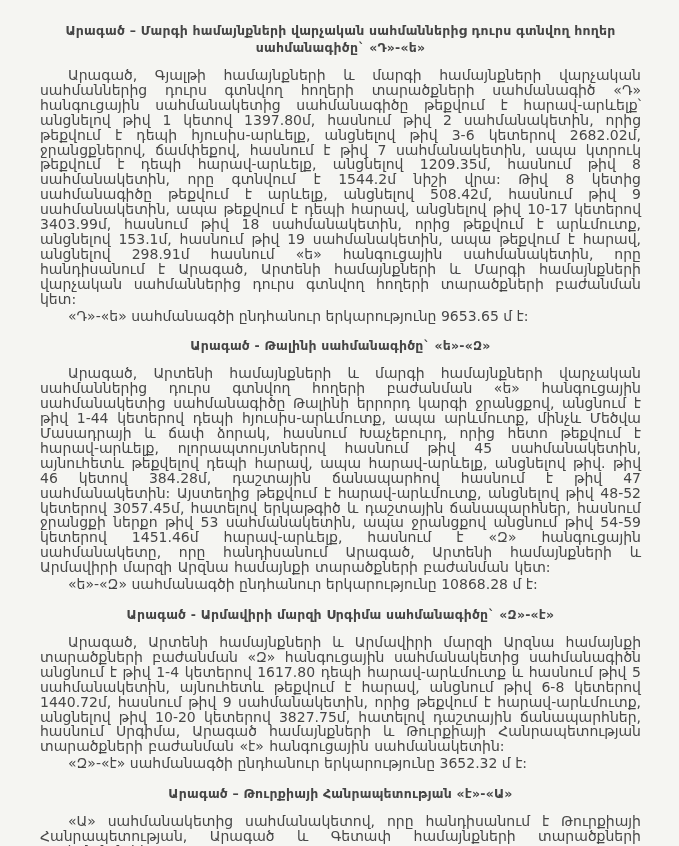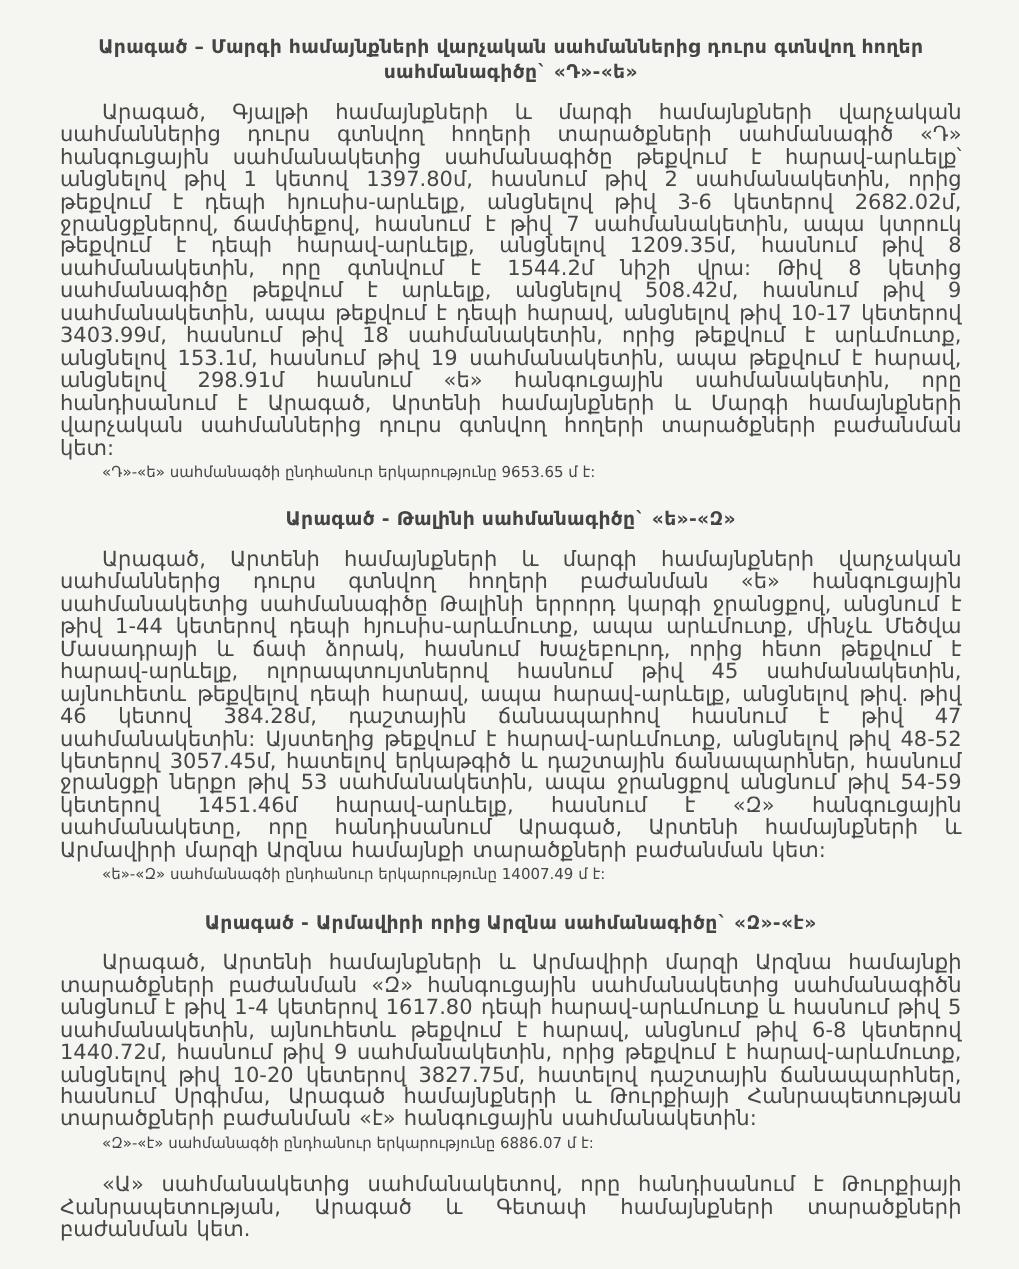--- a/index.html
+++ b/index.html
@@ -34,46 +34,47 @@
   }
   .body-par {
     font-size: 14px;
     line-height: 14.9px;
     text-align: justify;
     text-indent: 28px;
     margin: 0 0 2px 0;
     word-spacing: 1px;
   }
   .length-line {
-    font-size: 10px;
+    font-size: 14px;
     line-height: 14.9px;
     text-indent: 28px;
     margin: 1px 0 0 0;
   }
 </style>
 </head>
 <body>
 
 <div class="page">
 
   <div class="section">
     <div class="section-title">Արագած – Մարգի համայնքների վարչական սահմաններից դուրս գտնվող հողեր սահմանագիծը` «Դ»-«ե»</div>
     <p class="body-par">Արագած, Գյալթի համայնքների և մարգի համայնքների վարչական սահմաններից դուրս գտնվող հողերի տարածքների սահմանագիծ «Դ» հանգուցային սահմանակետից սահմանագիծը թեքվում է հարավ-արևելք՝ անցնելով թիվ 1 կետով 1397.80մ, հասնում թիվ 2 սահմանակետին, որից թեքվում է դեպի հյուսիս-արևելք, անցնելով թիվ 3-6 կետերով 2682.02մ, ջրանցքներով, ճամփեքով, հասնում է թիվ 7 սահմանակետին, ապա կտրուկ թեքվում է դեպի հարավ-արևելք, անցնելով 1209.35մ, հասնում թիվ 8 սահմանակետին, որը գտնվում է 1544.2մ նիշի վրա: Թիվ 8 կետից սահմանագիծը թեքվում է արևելք, անցնելով 508.42մ, հասնում թիվ 9 սահմանակետին, ապա թեքվում է դեպի հարավ, անցնելով թիվ 10-17 կետերով 3403.99մ, հասնում թիվ 18 սահմանակետին, որից թեքվում է արևմուտք, անցնելով 153.1մ, հասնում թիվ 19 սահմանակետին, ապա թեքվում է հարավ, անցնելով 298.91մ հասնում «ե» հանգուցային սահմանակետին, որը հանդիսանում է Արագած, Արտենի համայնքների և Մարգի համայնքների վարչական սահմաններից դուրս գտնվող հողերի տարածքների բաժանման կետ:</p>
     <p class="length-line">«Դ»-«ե» սահմանագծի ընդհանուր երկարությունը 9653.65 մ է:</p>
   </div>
 
   <div class="section">
     <div class="section-title">Արագած - Թալինի սահմանագիծը` «ե»-«Զ»</div>
     <p class="body-par">Արագած, Արտենի համայնքների և մարգի համայնքների վարչական սահմաններից դուրս գտնվող հողերի բաժանման «ե» հանգուցային սահմանակետից սահմանագիծը Թալինի երրորդ կարգի ջրանցքով, անցնում է թիվ 1-44 կետերով դեպի հյուսիս-արևմուտք, ապա արևմուտք, մինչև Մեծվա Մասադրայի և ճափ ձորակ, հասնում Խաչեբուրդ, որից հետո թեքվում է հարավ-արևելք, ոլորապտույտներով հասնում թիվ 45 սահմանակետին, այնուհետև թեքվելով դեպի հարավ, ապա հարավ-արևելք, անցնելով թիվ. թիվ 46 կետով 384.28մ, դաշտային ճանապարհով հասնում է թիվ 47 սահմանակետին: Այստեղից թեքվում է հարավ-արևմուտք, անցնելով թիվ 48-52 կետերով 3057.45մ, հատելով երկաթգիծ և դաշտային ճանապարհներ, հասնում ջրանցքի ներքո թիվ 53 սահմանակետին, ապա ջրանցքով անցնում թիվ 54-59 կետերով 1451.46մ հարավ-արևելք, հասնում է «Զ» հանգուցային սահմանակետը, որը հանդիսանում Արագած, Արտենի համայնքների և Արմավիրի մարզի Արզնա համայնքի տարածքների բաժանման կետ:</p>
-    <p class="length-line">«ե»-«Զ» սահմանագծի ընդհանուր երկարությունը 14007.49 մ է:</p>
+    <p class="length-line">«ե»-«Զ» սահմանագծի ընդհանուր երկարությունը 10868.28 մ է:</p>
   </div>
 
   <div class="section">
-    <div class="section-title">Արագած - Արմավիրի որից Արզնա սահմանագիծը` «Զ»-«է»</div>
+    <div class="section-title">Արագած - Արմավիրի մարզի Սրգիմա սահմանագիծը` «Զ»-«է»</div>
     <p class="body-par">Արագած, Արտենի համայնքների և Արմավիրի մարզի Արզնա համայնքի տարածքների բաժանման «Զ» հանգուցային սահմանակետից սահմանագիծն անցնում է թիվ 1-4 կետերով 1617.80 դեպի հարավ-արևմուտք և հասնում թիվ 5 սահմանակետին, այնուհետև թեքվում է հարավ, անցնում թիվ 6-8 կետերով 1440.72մ, հասնում թիվ 9 սահմանակետին, որից թեքվում է հարավ-արևմուտք, անցնելով թիվ 10-20 կետերով 3827.75մ, հատելով դաշտային ճանապարհներ, հասնում Սրգիմա, Արագած համայնքների և Թուրքիայի Հանրապետության տարածքների բաժանման «է» հանգուցային սահմանակետին:</p>
-    <p class="length-line">«Զ»-«է» սահմանագծի ընդհանուր երկարությունը 6886.07 մ է:</p>
+    <p class="length-line">«Զ»-«է» սահմանագծի ընդհանուր երկարությունը 3652.32 մ է:</p>
   </div>
 
   <div class="section">
+    <div class="section-title">Արագած – Թուրքիայի Հանրապետության «է»-«Ա»</div>
     <p class="body-par">«Ա» սահմանակետից սահմանակետով, որը հանդիսանում է Թուրքիայի Հանրապետության, Արագած և Գետափ համայնքների տարածքների բաժանման կետ.</p>
   </div>
 
 </div>
 
 </body></html>

